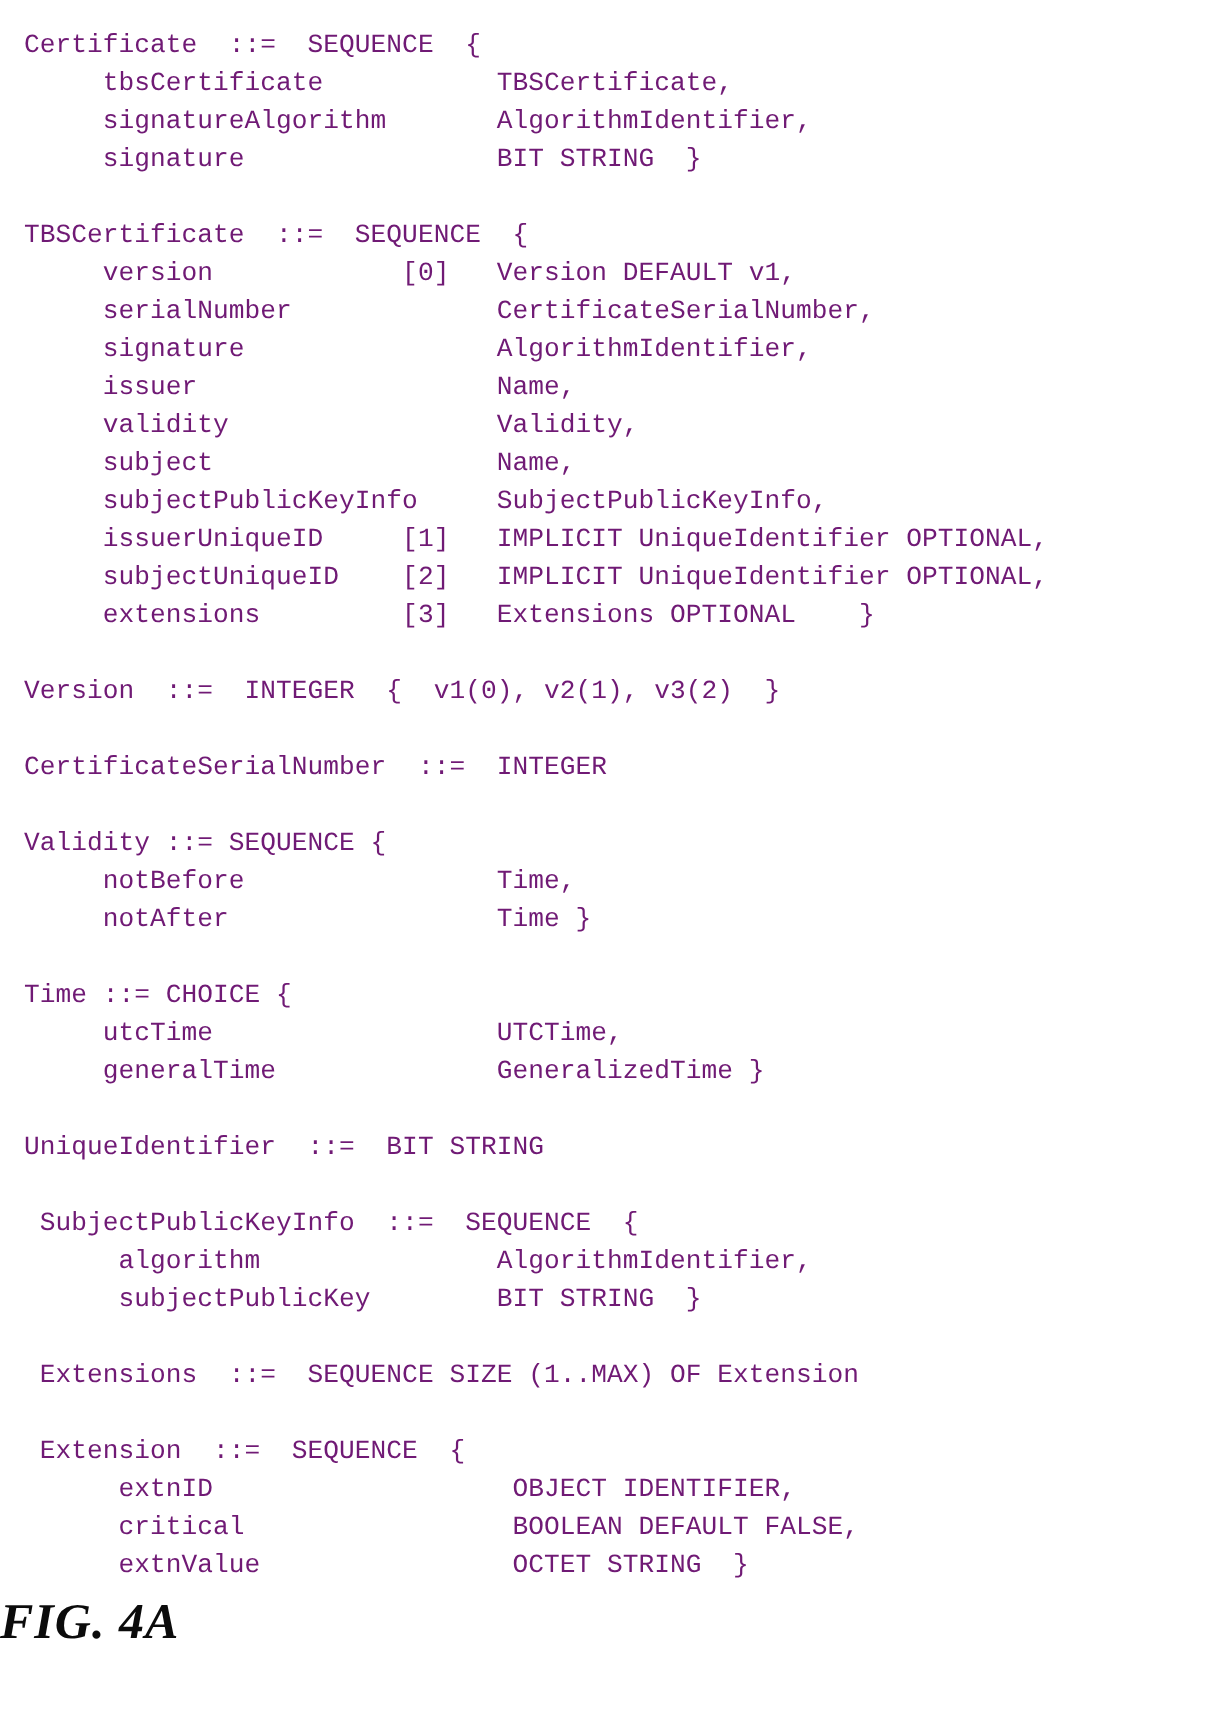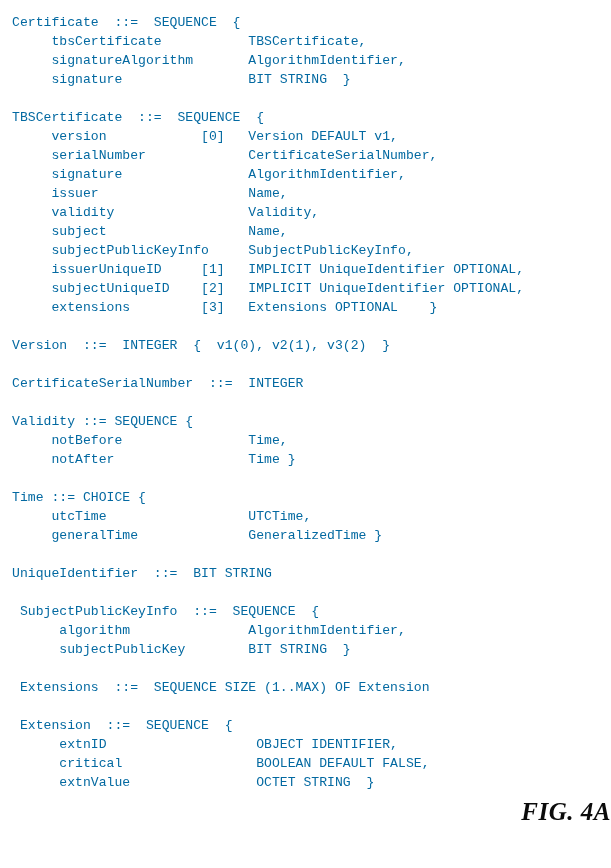--- a/index.html
+++ b/index.html
@@ -17,38 +17,38 @@
   }
   #listing {
     position: absolute;
     left: 12px;
     top: 0px;
     width: 599px;
     font-family: "Liberation Mono", "DejaVu Sans Mono", monospace;
     font-size: 13.1px;
     line-height: 19px;
     letter-spacing: 0.02px;
-    color: #0369a1;
+    color: #701a75;
     white-space: pre;
     -webkit-font-smoothing: none;
   }
   .code-line {
     display: block;
     height: 19px;
     white-space: pre;
   }
   .code-line.blank {
     height: 19px;
   }
   #figure-caption {
     position: absolute;
     left: 0;
     right: 0;
     top: 798px;
-    text-align: right;
+    text-align: left;
     font-family: "Liberation Serif", "DejaVu Serif", serif;
   }
   #figure-caption .fig-number {
     display: block;
     font-style: italic;
     font-weight: bold;
     font-size: 25px;
     letter-spacing: 0.5px;
     color: #0b0b0b;
   }

